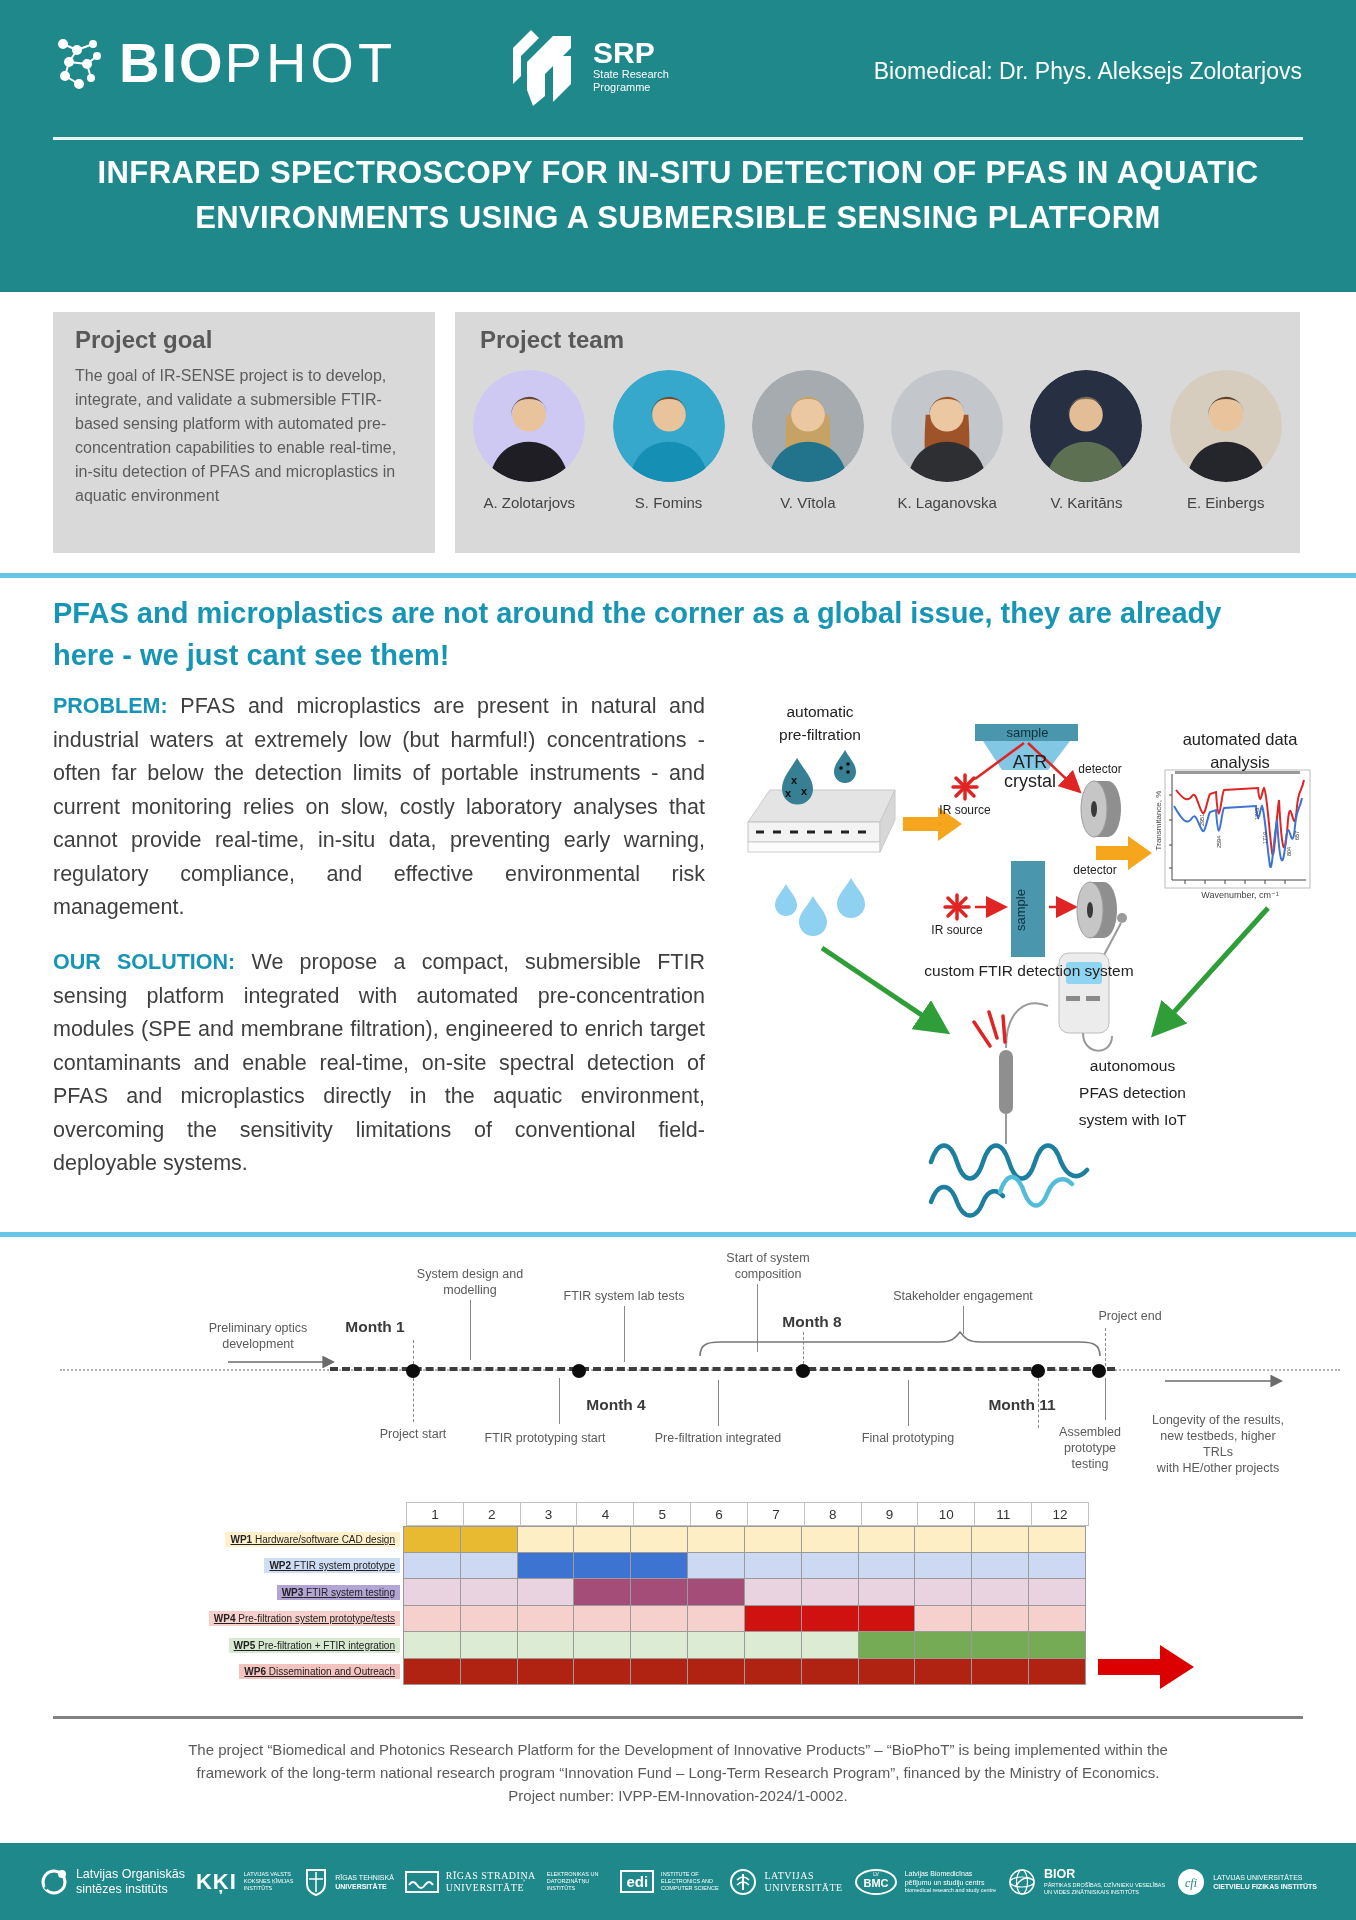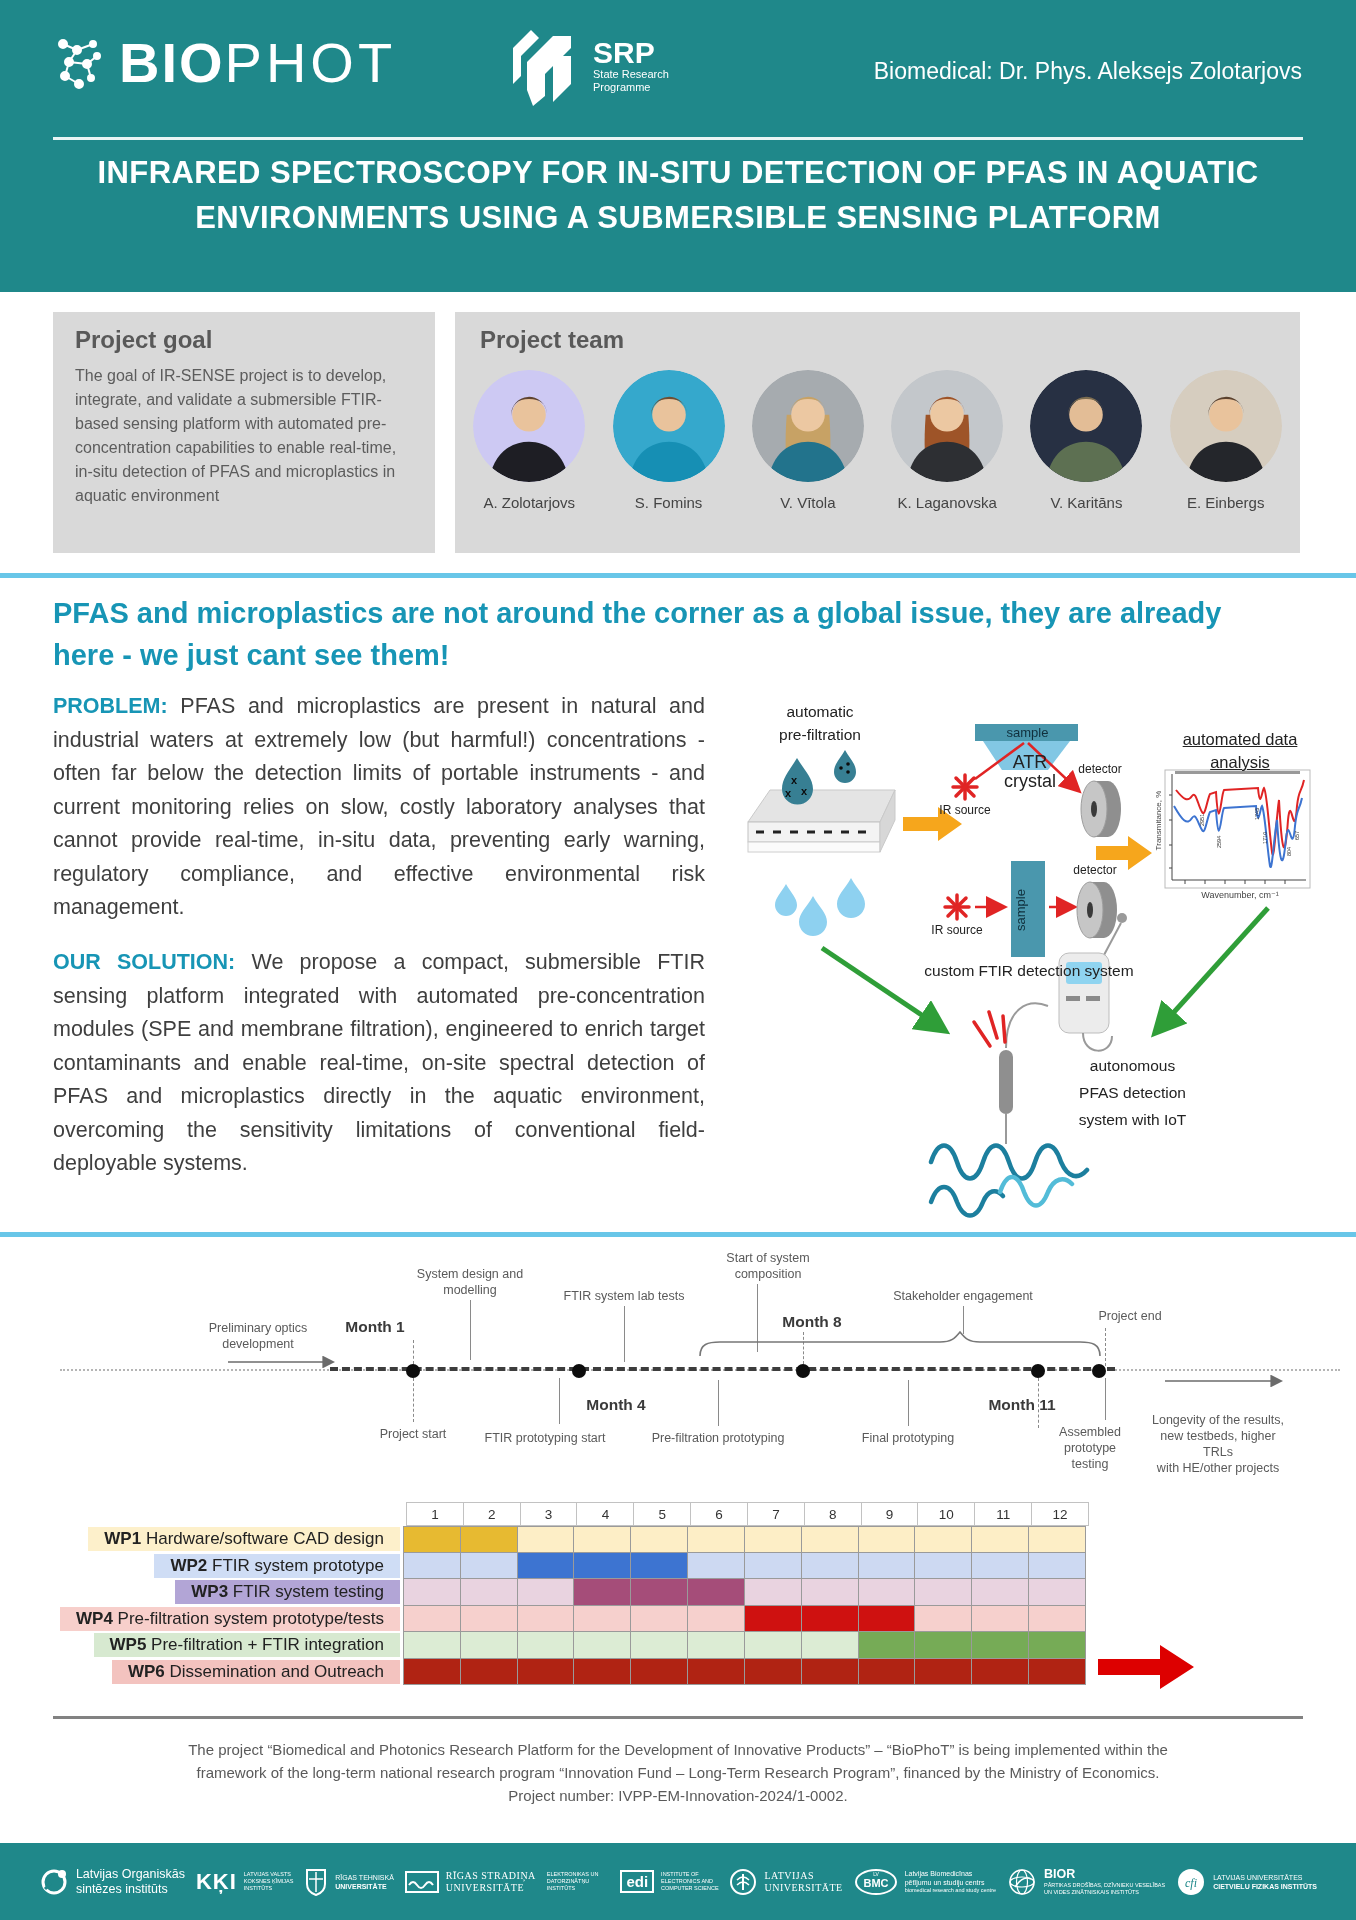--- a/index.html
+++ b/index.html
@@ -49,21 +49,21 @@
   .tl-dashline{position:absolute;left:330px;top:1367px;width:785px;border-top:4.5px dashed #3d3d3d;}
   .tl-dot{position:absolute;top:1364px;width:14px;height:14px;border-radius:50%;background:#0d0d0d;transform:translateX(-50%);}
   
   .g-num{display:flex;position:absolute;left:406px;top:1502px;width:683px;height:24px;}
   .g-num div{flex:1;border:1px solid #c2c2c2;border-left:none;display:flex;align-items:center;justify-content:center;
              font-size:13.5px;color:#333;background:#fff;}
   .g-num div:first-child{border-left:1px solid #c2c2c2;}
   .g-rows{position:absolute;left:53px;top:1526px;}
   .g-row{display:flex;height:26.5px;align-items:center;}
   .g-labelcell{width:350px;display:flex;justify-content:flex-end;padding-right:3px;box-sizing:border-box;}
-  .g-chip{font-size:17px;color:#222;padding:2px 16px;white-space:nowrap;}
+  .g-chip{font-size:10px;color:#222;padding:2px 5px;white-space:nowrap;text-decoration:underline;}
   .g-chip b{font-weight:700;}
   .g-cells{display:flex;width:683px;height:26.5px;}
   .g-cell{flex:1;border:1px solid #9a9a9a;border-left:none;box-sizing:border-box;}
   .g-cell.first{border-left:1px solid #9a9a9a;}
   .g-row + .g-row .g-cell{border-top:none;}
   .red-arrow{position:absolute;left:1098px;top:1645px;width:96px;height:44px;}
   
   .foot-rule{position:absolute;left:53px;top:1716px;width:1250px;height:3px;background:#828282;}
   .foot-text{position:absolute;left:88px;top:1738px;width:1180px;text-align:center;
              font-size:15px;line-height:23px;color:#5a5a5a;}
@@ -394,21 +394,21 @@
 pre-filtration</div>
   <div class="dlabel" style="left:980px;top:725px;width:95px;font-size:13px;color:#10303d;">sample</div>
   <div class="dlabel" style="left:985px;top:753px;width:90px;font-size:18px;line-height:19px;">ATR
 crystal</div>
   <div class="dlabel" style="left:925px;top:803px;width:80px;font-size:12px;">IR source</div>
   <div class="dlabel" style="left:1060px;top:762px;width:80px;font-size:12px;">detector</div>
   <div class="dlabel" style="left:917px;top:923px;width:80px;font-size:12px;">IR source</div>
   <div class="dlabel" style="left:1055px;top:863px;width:80px;font-size:12px;">detector</div>
   <div class="dlabel" style="left:1013px;top:880px;width:30px;font-size:13px;color:#10303d;writing-mode:vertical-rl;transform:rotate(180deg);height:60px;">sample</div>
   <div class="dlabel" style="left:919px;top:962px;width:220px;font-size:15.5px;">custom FTIR detection system</div>
-  <div class="dlabel" style="left:1150px;top:728px;width:180px;font-size:16.5px;line-height:23px;text-decoration:underline;">automated data
+  <div class="dlabel" style="left:1150px;top:728px;width:180px;font-size:16.5px;line-height:23px;">automated data
 analysis</div>
   <div class="dlabel" style="left:1118px;top:816px;width:100px;font-size:8px;transform:rotate(-90deg);transform-origin:center;color:#444;left:1108px;">Transmitance, %</div>
   <div class="dlabel" style="left:1180px;top:890px;width:120px;font-size:9px;color:#444;">Wavenumber, cm⁻¹</div>
   <div class="dlabel" style="left:1040px;top:1052px;width:185px;font-size:15.5px;line-height:27px;">autonomous
 PFAS detection
 system with IoT</div>
 
   <div class="divider" style="top:1232px;"></div>
 
   <div>
@@ -427,21 +427,21 @@
 modelling</div>
     <div class="tl-lab" style="left:624px;top:1288px;">FTIR system lab tests</div>
     <div class="tl-lab" style="left:768px;top:1250px;">Start of system
 composition</div>
     <div class="tl-month" style="left:812px;top:1313px;">Month 8</div>
     <div class="tl-lab" style="left:963px;top:1288px;">Stakeholder engagement</div>
     <div class="tl-lab" style="left:1130px;top:1308px;">Project end</div>
     <div class="tl-lab" style="left:413px;top:1426px;">Project start</div>
     <div class="tl-month" style="left:616px;top:1396px;text-align:right;">Month 4</div>
     <div class="tl-lab" style="left:545px;top:1430px;">FTIR prototyping start</div>
-    <div class="tl-lab" style="left:718px;top:1430px;">Pre-filtration prototyping</div>
+    <div class="tl-lab" style="left:718px;top:1430px;">Pre-filtration integrated</div>
     <div class="tl-lab" style="left:908px;top:1430px;">Final prototyping</div>
     <div class="tl-month" style="left:1022px;top:1396px;">Month 11</div>
     <div class="tl-lab" style="left:1090px;top:1424px;">Assembled
 prototype
 testing</div>
     <div class="tl-lab" style="left:1218px;top:1412px;">Longevity of the results,
 new testbeds, higher TRLs
 with HE/other projects</div>
 
     <div class="tl-vline" style="left:470px;top:1300px;height:60px;"></div>

